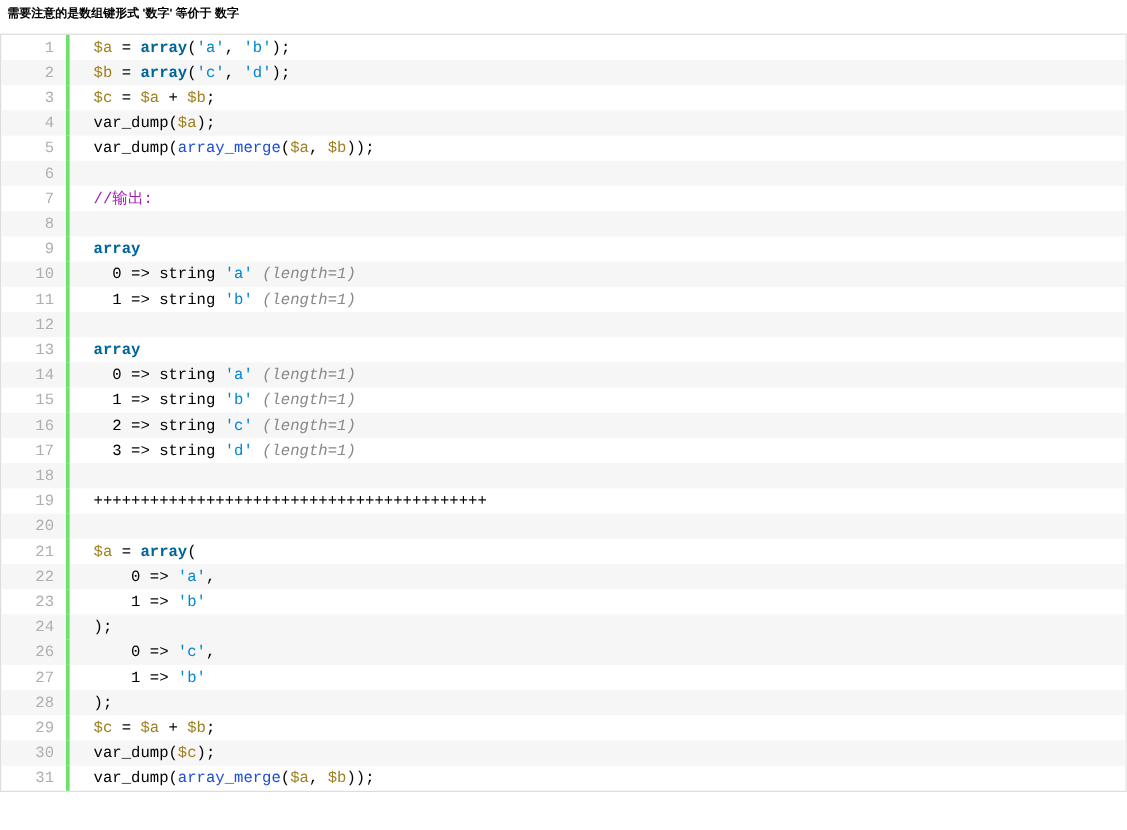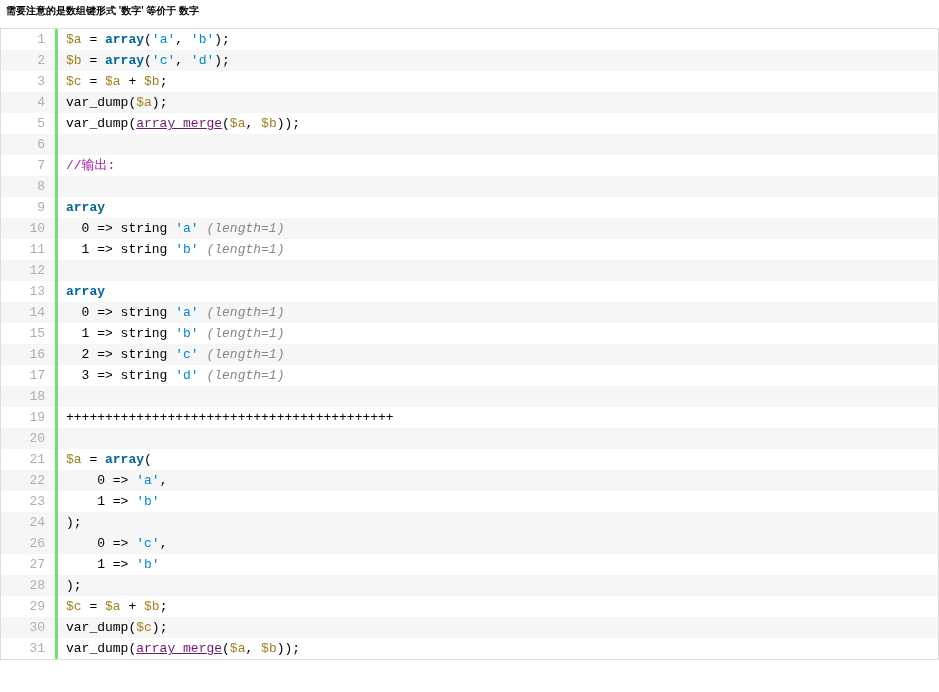--- a/index.html
+++ b/index.html
@@ -40,28 +40,28 @@
     box-sizing: border-box;
     user-select: none;
     flex: none;
   }
   .divider {
     width: 3px;
     background: #6ce26c;
     flex: none;
   }
   .code {
-    padding-left: 8px;
+    padding-left: 20px;
     flex: 1 1 auto;
     color: #000;
   }
   .tok-var   { color: #a08020; }       
   .tok-kw    { color: #006699; font-weight: bold; } 
   .tok-str   { color: #0086d2; }       
-  .tok-fn    { color: #701a75; text-decoration: underline; }          
+  .tok-fn    { color: #1d4ed8; }          
   .tok-cmt   { color: #a21caf; }       
   .tok-len   { font-style: italic; color:#888; }           
 </style>
 </head>
 <body>
 
 <div class="heading">需要注意的是数组键形式 '数字' 等价于 数字</div>
 
 <div class="code-block" id="code-block">
     <div class="code-row"><div class="gutter">1</div><div class="divider"></div><div class="code"><span class="tok-var">$a</span><span> = </span><span class="tok-kw">array</span><span>(</span><span class="tok-str">'a'</span><span>, </span><span class="tok-str">'b'</span><span>);</span></div></div>

